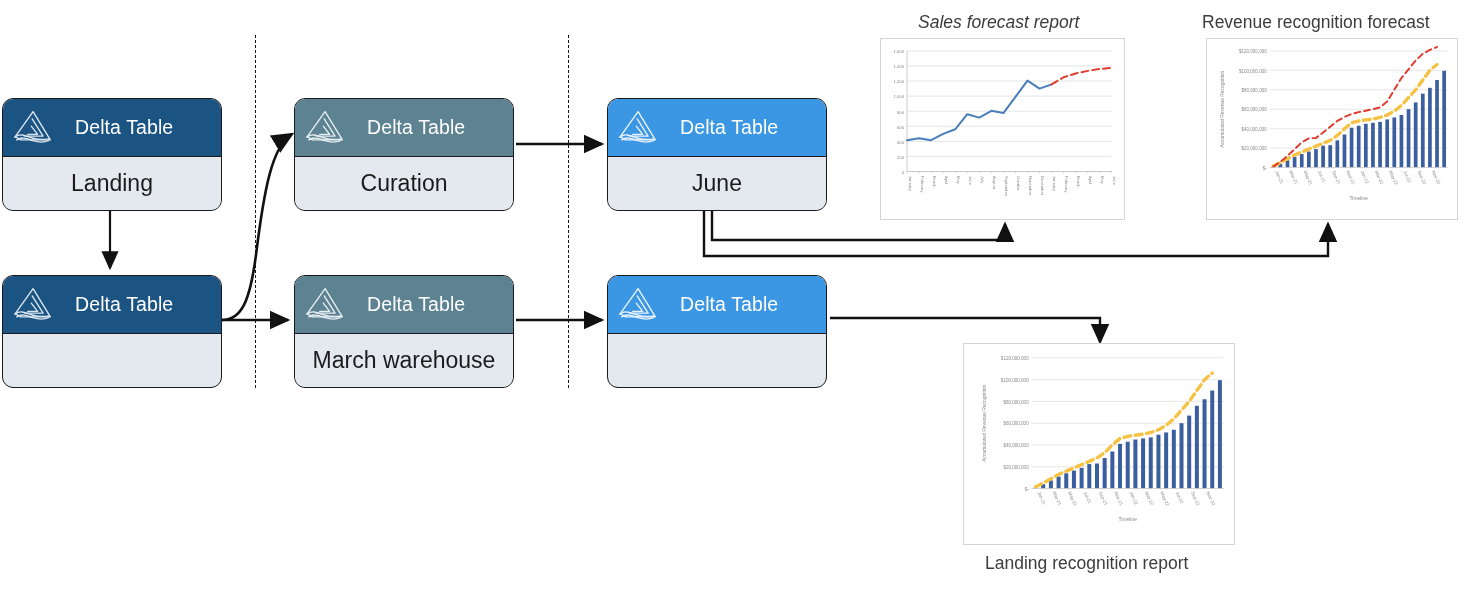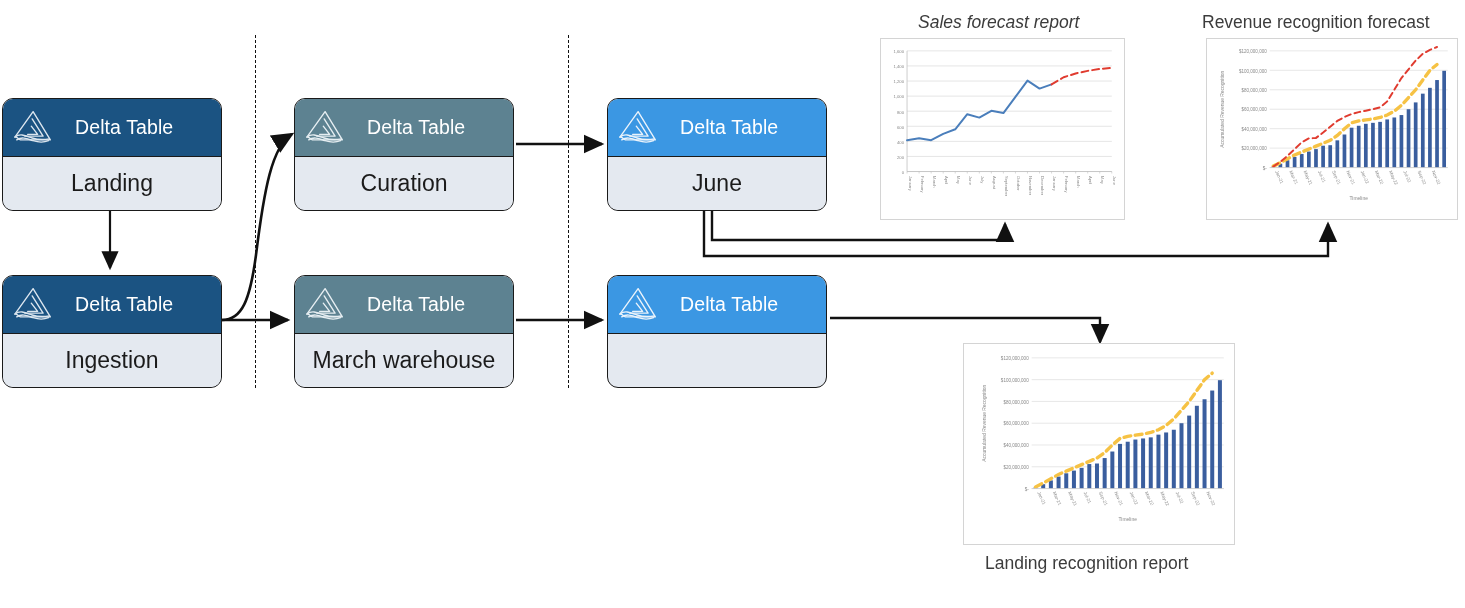--- a/index.html
+++ b/index.html
@@ -145,23 +145,20 @@
       <svg class="logo" viewBox="0 0 48 44">
         <g fill="none" stroke="#dce6ef" stroke-width="1.5" stroke-linejoin="round" stroke-linecap="round">
           <path d="M23,4 L42,35 L9,35 C6,34 5,31 3,32 L23,4 Z"></path>
           <path d="M22,12 L34,31 L14,31"></path>
           <path d="M21,20 L28,29 L17,29"></path>
           <path d="M3,32 C9,27 16,31 22,33 C28,35 35,35 41,34"></path>
           <path d="M5,35 C11,31 17,34 23,36 C29,38 35,38 40,36"></path>
         </g>
       </svg>
       <span class="ht">Delta Table</span>
-    </div>
-    <div class="card-body">
-      <span>Ingestion</span>
     </div>
   </div>
 
   <div class="card" style="left:294px; top:98px;">
     <div class="card-head" style="background:#5d8291;">
       <svg class="logo" viewBox="0 0 48 44">
         <g fill="none" stroke="#e6eef2" stroke-width="1.5" stroke-linejoin="round" stroke-linecap="round">
           <path d="M23,4 L42,35 L9,35 C6,34 5,31 3,32 L23,4 Z"></path>
           <path d="M22,12 L34,31 L14,31"></path>
           <path d="M21,20 L28,29 L17,29"></path>

